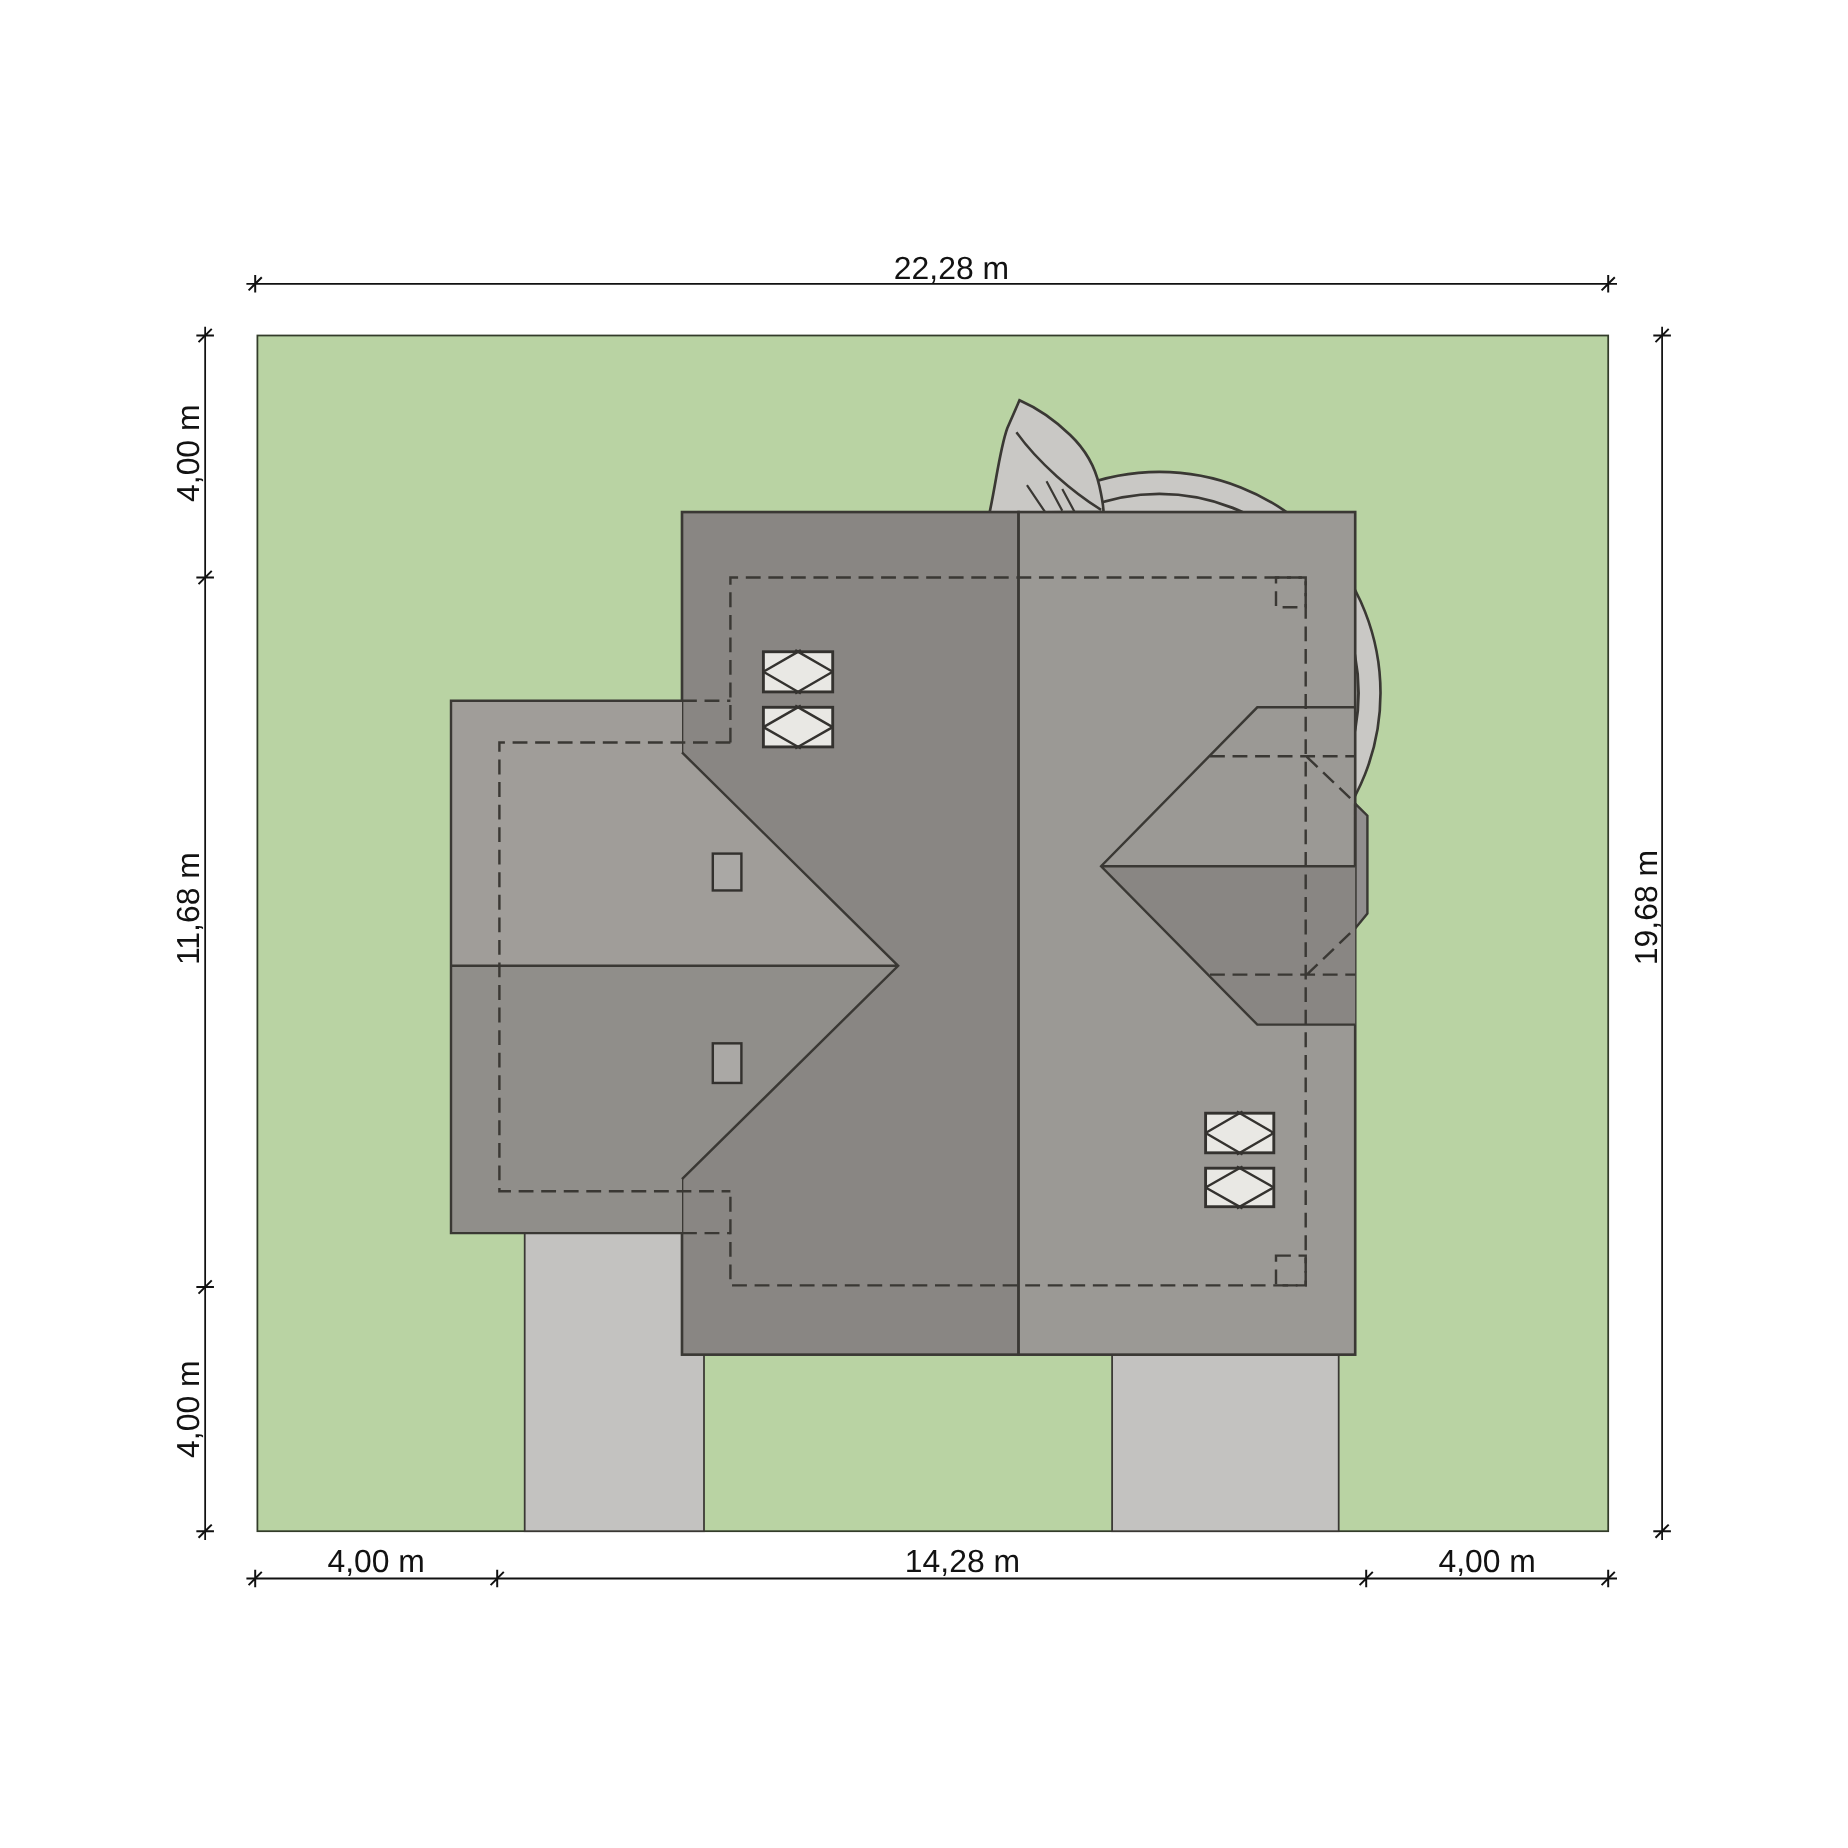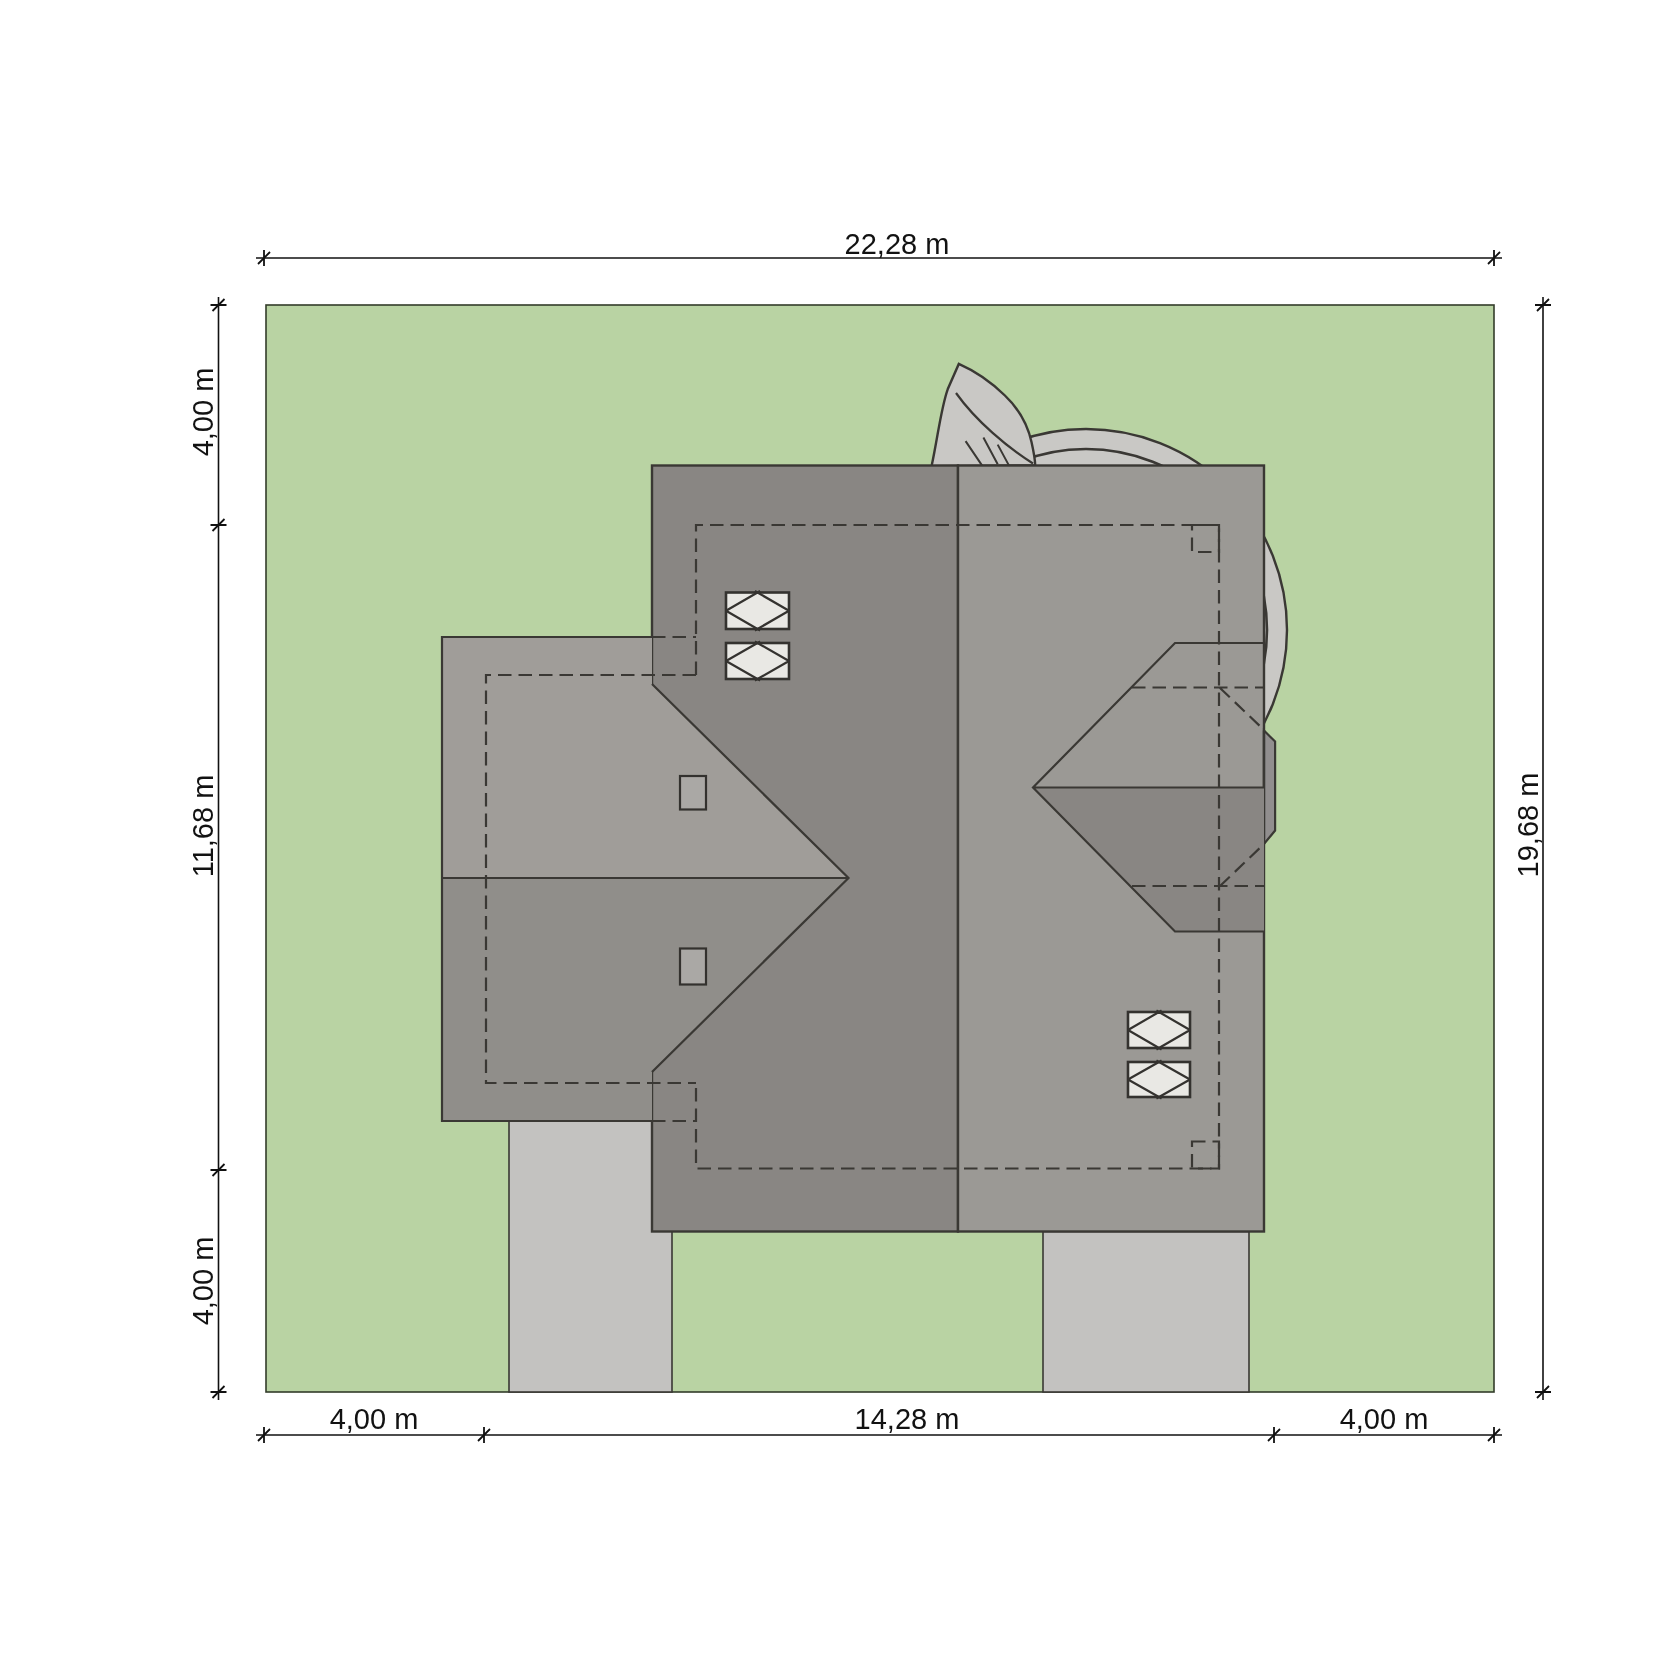--- a/index.html
+++ b/index.html
@@ -1,16 +1,16 @@
 <!DOCTYPE html>
 <html><head>
 <meta charset="utf-8">
 <style>
   html,body{margin:0;padding:0;background:#ffffff;overflow:hidden;}
-  .wrap{width:1420px;height:1680px;position:relative;font-family:"Liberation Sans", sans-serif;margin-left:32px;}
+  .wrap{width:1420px;height:1680px;position:relative;font-family:"Liberation Sans", sans-serif;}
   svg{display:block;}
   text{font-family:"Liberation Sans", sans-serif;fill:#121212;}
 </style>
 </head>
 <body>
 <div class="wrap">
 <svg width="1680" height="1680" viewBox="0 0 1680 1680">
 
   <rect x="234" y="305" width="1228" height="1087" fill="#b9d3a3" stroke="#333c2a" stroke-width="1.6"></rect>
 

